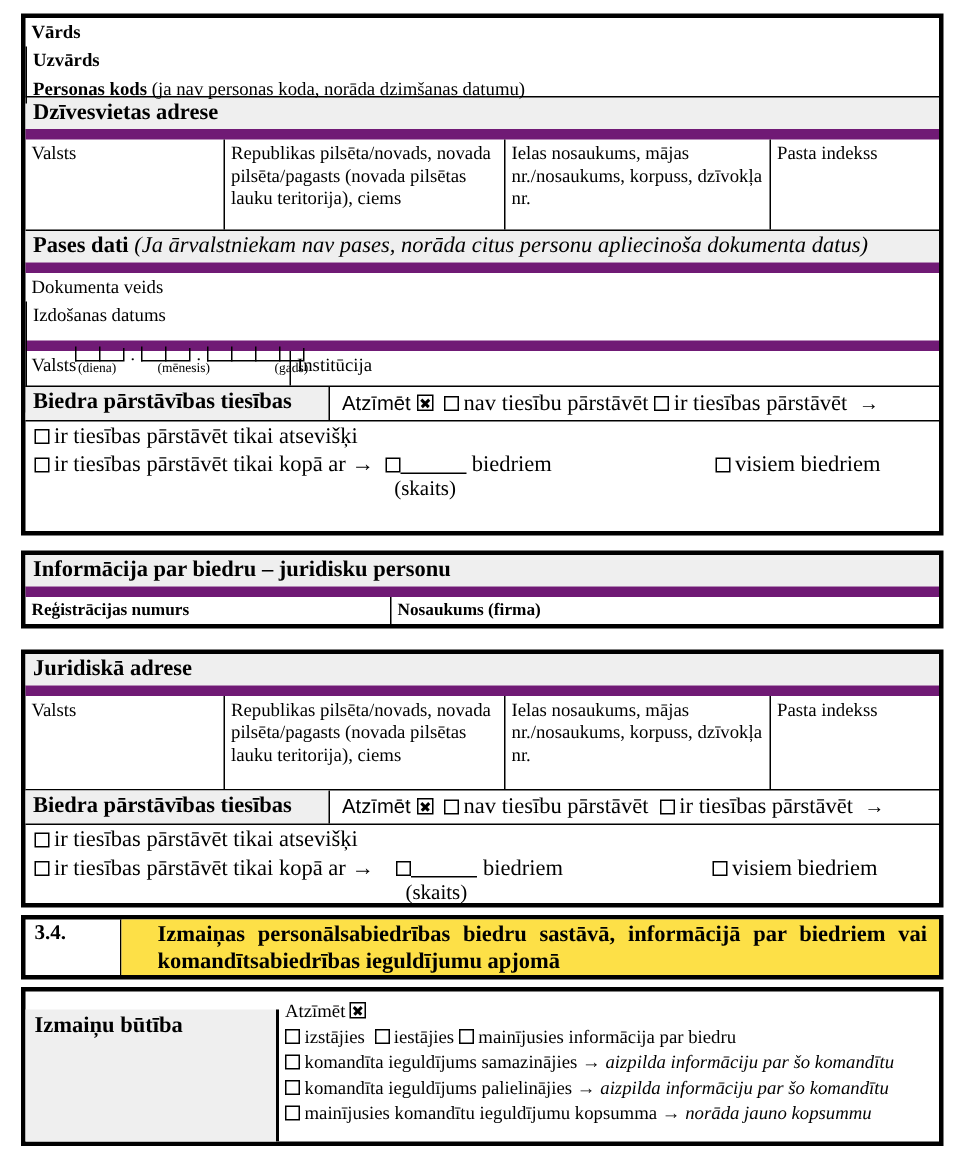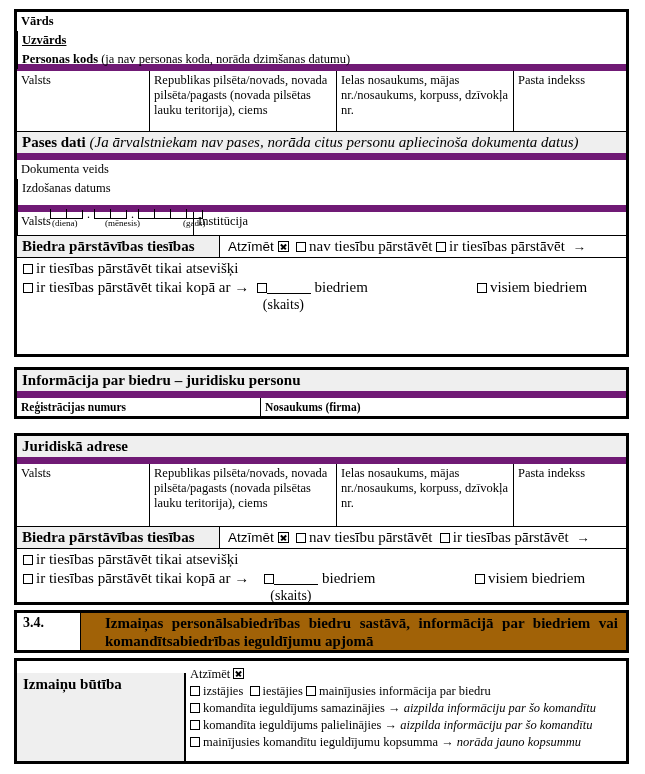--- a/index.html
+++ b/index.html
@@ -30,23 +30,24 @@
   .segend { display: inline-block; width: 0; height: 9px; border-left: 1.5px solid #000; vertical-align: bottom; }
   .dot { display: inline-block; margin: 0 4px; vertical-align: bottom; line-height: 10px; }
   .sub { position: absolute; top: 12px; font-size: 9px; }
 </style>
 </head>
 <body>
 
 <div class="box" style="top:9px; height:348px;">
   <div class="row" style="height:52px; border-top:none;">
     <div class="cell b" style="width:195px;"><span>Vārds</span></div>
-    <div class="cell b" style="width:163px;text-decoration:underline;"><span>Uzvārds</span></div>
+    <div class="cell b" style="width:163px;"><span>Uzvārds</span></div>
     <div class="cell" style="flex:1; text-align:justify;"><span class="b">Personas kods</span> <span>(ja nav personas koda, norāda dzimšanas datumu)</span></div>
   </div>
+  <div class="hdr">Dzīvesvietas adrese</div>
   <div class="row" style="height:67px;">
     <div class="cell" style="width:132px;"><span>Valsts</span></div>
     <div class="cell" style="width:187px;"><span>Republikas pilsēta/novads, novada pilsēta/pagasts (novada pilsētas lauku teritorija), ciems</span></div>
     <div class="cell" style="width:177px;"><span>Ielas nosaukums, mājas nr./nosaukums, korpuss, dzīvokļa nr.</span></div>
     <div class="cell" style="flex:1;"><span>Pasta indekss</span></div>
   </div>
   <div class="hdr" style="font-weight:normal;"><span class="b">Pases dati</span> <span class="i">(Ja ārvalstniekam nav pases, norāda citus personu apliecinoša dokumenta datus)</span></div>
   <div class="row" style="height:52px;flex-direction:column;">
     <div class="cell" style="width:168px;"><span>Dokumenta veids</span></div>
     <div class="cell" style="width:226px;">
@@ -103,21 +104,21 @@
   <div style="border-top:1px solid #000; padding-top:1px; position:relative; height:52px;">
     <div class="rep-line"><span class="cb"></span><span>ir tiesības pārstāvēt tikai atsevišķi</span></div>
     <div class="rep-line" style="position:relative;"><span class="cb"></span><span>ir tiesības pārstāvēt tikai kopā ar →</span>&nbsp;&nbsp;&nbsp; <span class="cb" style="margin-right:0;"></span><span class="blank"><span class="under">(skaits)</span></span> <span>biedriem</span>
       <span style="position:absolute; left:458px;"><span class="cb"></span><span>visiem biedriem</span></span>
     </div>
   </div>
 </div>
 
 <div class="box" style="top:610px; height:43px; display:flex;">
   <div class="b" style="width:64px; border-right:1px solid #000; padding:2px 6px; font-size:14px; box-sizing:border-box;">3.4.</div>
-  <div class="b" style="flex:1; background:#a16207; padding:1px 8px 0 24px; font-size:15px; line-height:18px; text-align:justify; text-align-last:left;">Izmaiņas personālsabiedrības biedru sastāvā, informācijā par biedriem vai komandītsabiedrības ieguldījumu apjomā</div>
+  <div class="b" style="flex:1; background:#fde047; padding:1px 8px 0 24px; font-size:15px; line-height:18px; text-align:justify; text-align-last:left;">Izmaiņas personālsabiedrības biedru sastāvā, informācijā par biedriem vai komandītsabiedrības ieguldījumu apjomā</div>
 </div>
 
 <div class="box" style="top:658px; height:106px; display:flex;">
   <div class="b" style="width:169px; background:#efefef; border-right:2px solid #000; padding:3px 6px; font-size:15px; box-sizing:border-box;margin-top:12px;">Izmaiņu būtība</div>
   <div style="flex:1; padding:5px 4px; font-size:12.5px; line-height:17px;">
     <div><span>Atzīmēt</span> <span class="cbx"></span></div>
     <div><span class="cb"></span><span>izstājies</span>&nbsp; <span class="cb"></span><span>iestājies</span> <span class="cb"></span><span>mainījusies informācija par biedru</span></div>
     <div><span class="cb"></span><span>komandīta ieguldījums samazinājies →</span> <span class="i">aizpilda informāciju par šo komandītu</span></div>
     <div><span class="cb"></span><span>komandīta ieguldījums palielinājies →</span> <span class="i">aizpilda informāciju par šo komandītu</span></div>
     <div><span class="cb"></span><span>mainījusies komandītu ieguldījumu kopsumma →</span> <span class="i">norāda jauno kopsummu</span></div>

